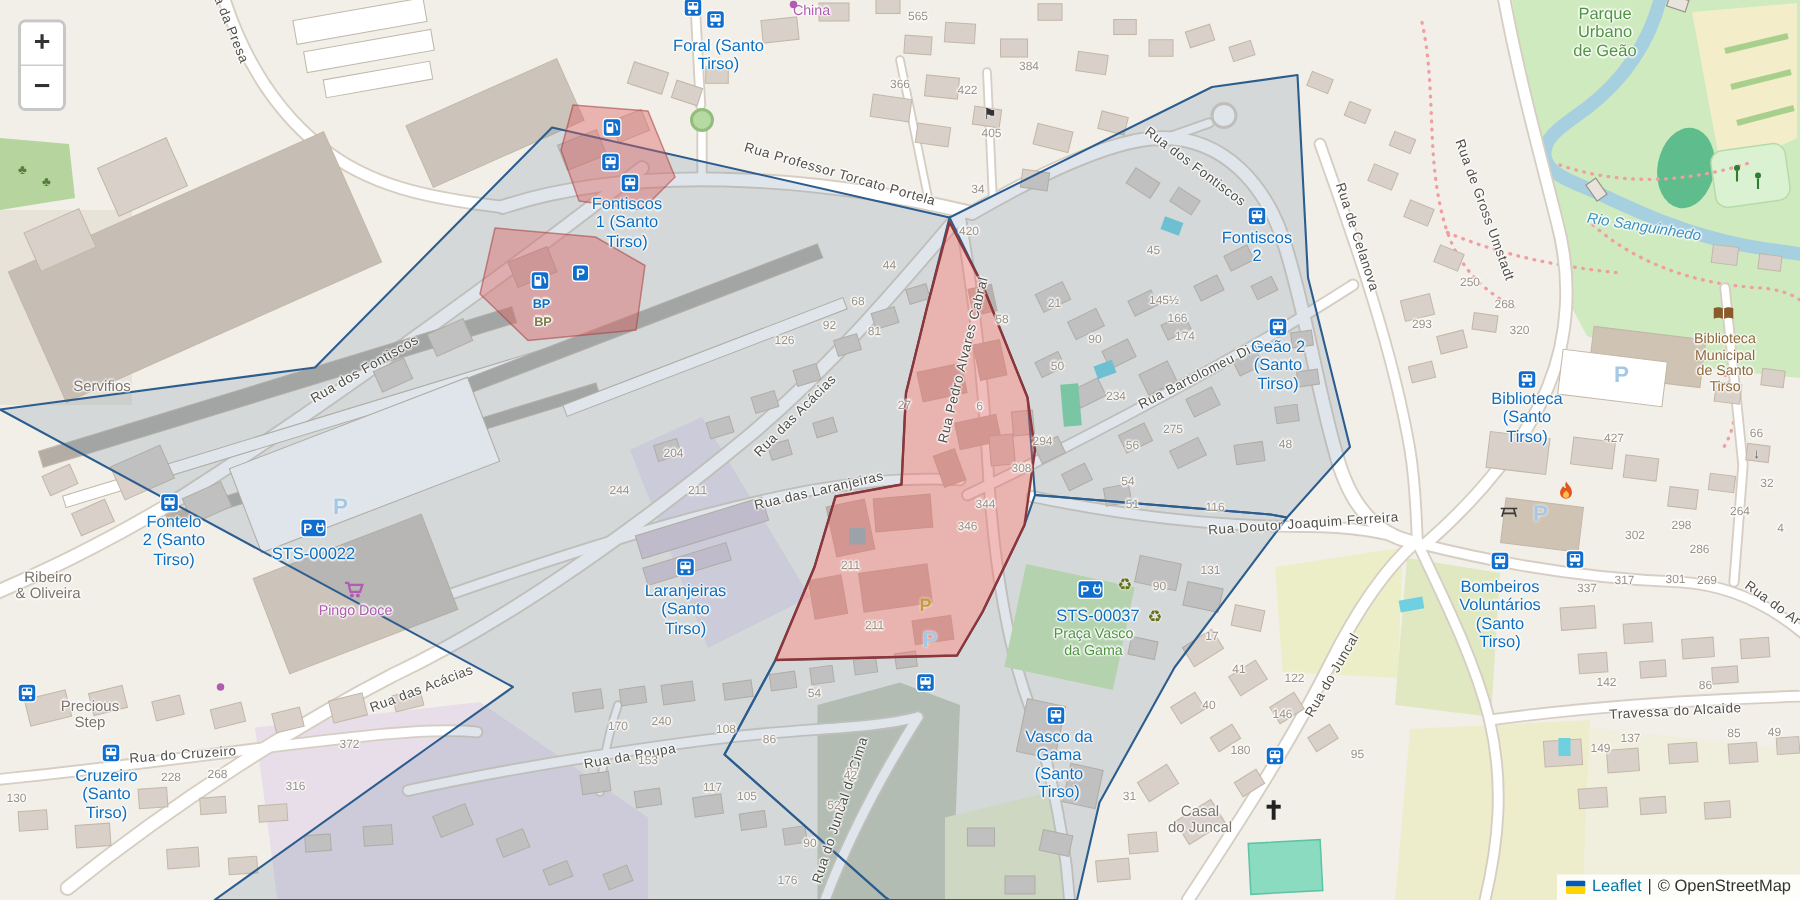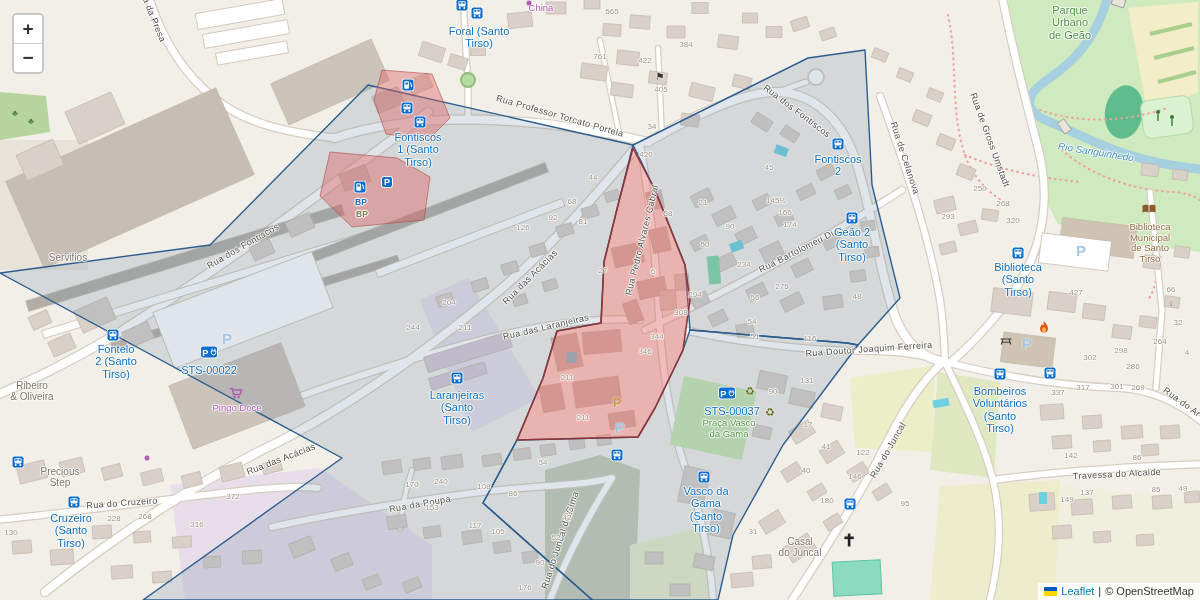--- a/index.html
+++ b/index.html
@@ -409,21 +409,21 @@
 &amp; Oliveira</div>
       <div class="lbl poi-gray" style="left: 60px; top: 477px; transform: translate(-50%, -50%) rotate(0deg);">Precious
 Step</div>
       <div class="lbl poi-gray" style="left: 800px; top: 547px; transform: translate(-50%, -50%) rotate(0deg);">Casal
 do Juncal</div>
       <div class="lbl poi-blue-sm" style="left: 361px; top: 203px; transform: translate(-50%, -50%) rotate(0deg);">BP</div>
       <div class="lbl poi-olive" style="left: 362px; top: 215px; transform: translate(-50%, -50%) rotate(0deg);">BP</div>
       <div class="lbl hnum" style="left: 612px; top: 12px; transform: translate(-50%, -50%) rotate(0deg);">565</div>
       <div class="lbl hnum" style="left: 686px; top: 45px; transform: translate(-50%, -50%) rotate(0deg);">384</div>
       <div class="lbl hnum" style="left: 645px; top: 61px; transform: translate(-50%, -50%) rotate(0deg);">422</div>
-      <div class="lbl hnum" style="left: 600px; top: 57px; transform: translate(-50%, -50%) rotate(0deg);">761</div>
+      <div class="lbl hnum" style="left: 600px; top: 57px; transform: translate(-50%, -50%) rotate(0deg);">366</div>
       <div class="lbl hnum" style="left: 661px; top: 90px; transform: translate(-50%, -50%) rotate(0deg);">405</div>
       <div class="lbl hnum" style="left: 652px; top: 127px; transform: translate(-50%, -50%) rotate(0deg);">34</div>
       <div class="lbl hnum" style="left: 646px; top: 155px; transform: translate(-50%, -50%) rotate(0deg);">420</div>
       <div class="lbl hnum" style="left: 769px; top: 168px; transform: translate(-50%, -50%) rotate(0deg);">45</div>
       <div class="lbl hnum" style="left: 776px; top: 201px; transform: translate(-50%, -50%) rotate(0deg);">145½</div>
       <div class="lbl hnum" style="left: 785px; top: 213px; transform: translate(-50%, -50%) rotate(0deg);">166</div>
       <div class="lbl hnum" style="left: 790px; top: 225px; transform: translate(-50%, -50%) rotate(0deg);">174</div>
       <div class="lbl hnum" style="left: 703px; top: 203px; transform: translate(-50%, -50%) rotate(0deg);">21</div>
       <div class="lbl hnum" style="left: 730px; top: 227px; transform: translate(-50%, -50%) rotate(0deg);">90</div>
       <div class="lbl hnum" style="left: 705px; top: 245px; transform: translate(-50%, -50%) rotate(0deg);">50</div>

